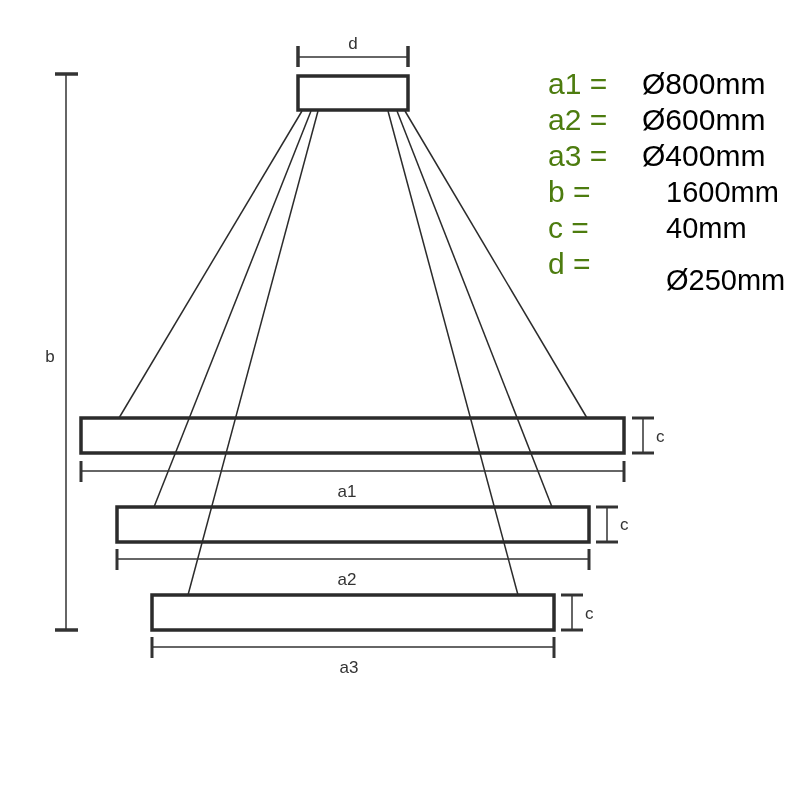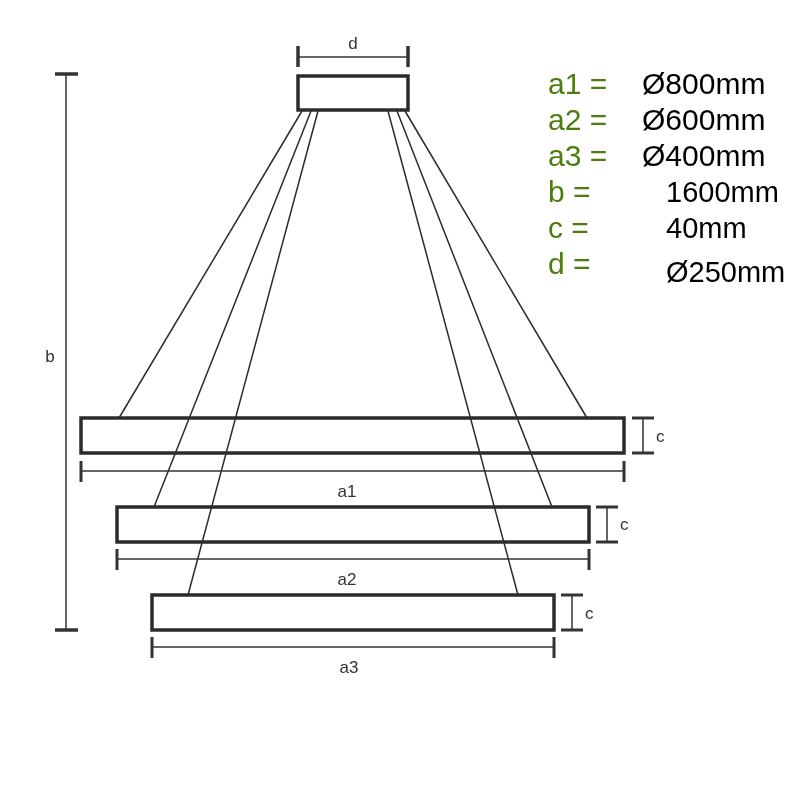--- a/index.html
+++ b/index.html
@@ -102,15 +102,15 @@
   <div class="spec-row">
     <span class="spec-key">b =</span>
     <span class="spec-val nodia">1600mm</span>
   </div>
   <div class="spec-row">
     <span class="spec-key">c =</span>
     <span class="spec-val nodia" style="top:0">40mm</span>
   </div>
   <div class="spec-row">
     <span class="spec-key">d =</span>
-    <span class="spec-val nodia" style="top:8px">Ø250mm</span>
+    <span class="spec-val nodia" style="top:16px">Ø250mm</span>
   </div>
 </div>
 
 </body></html>

